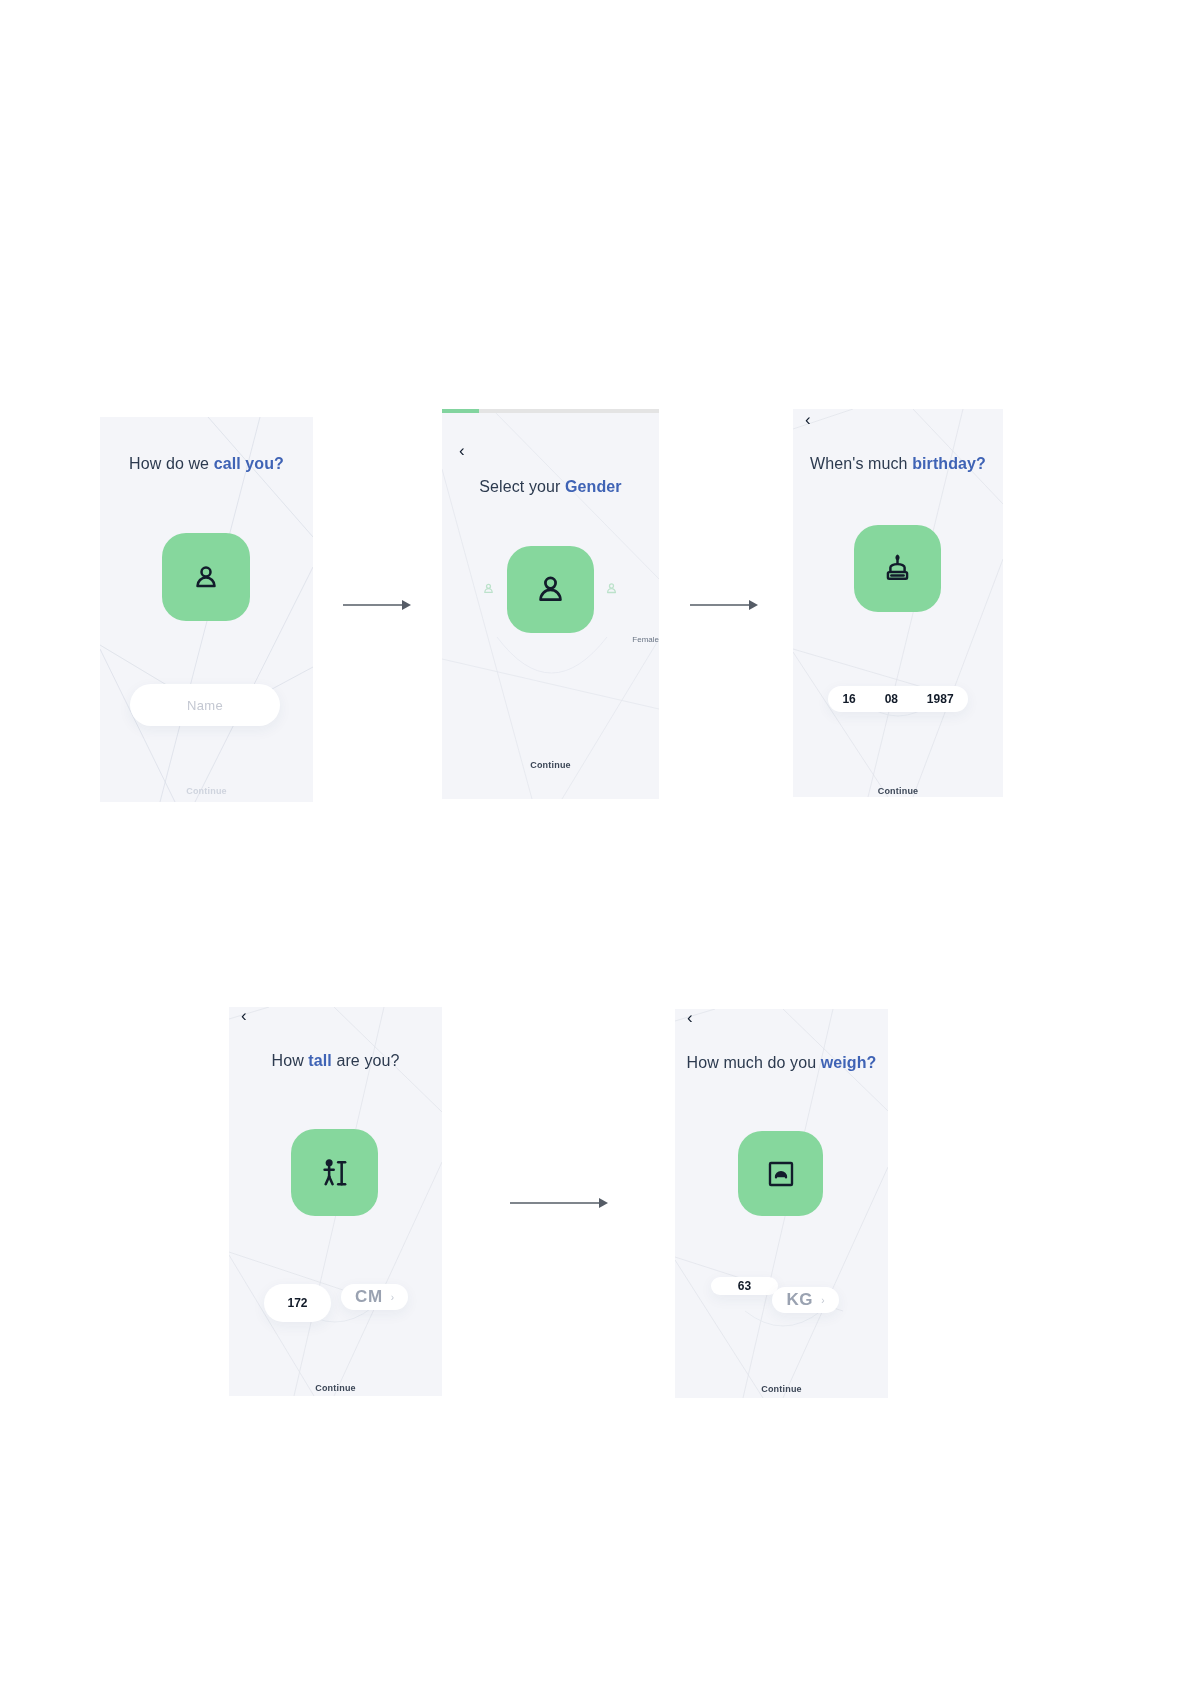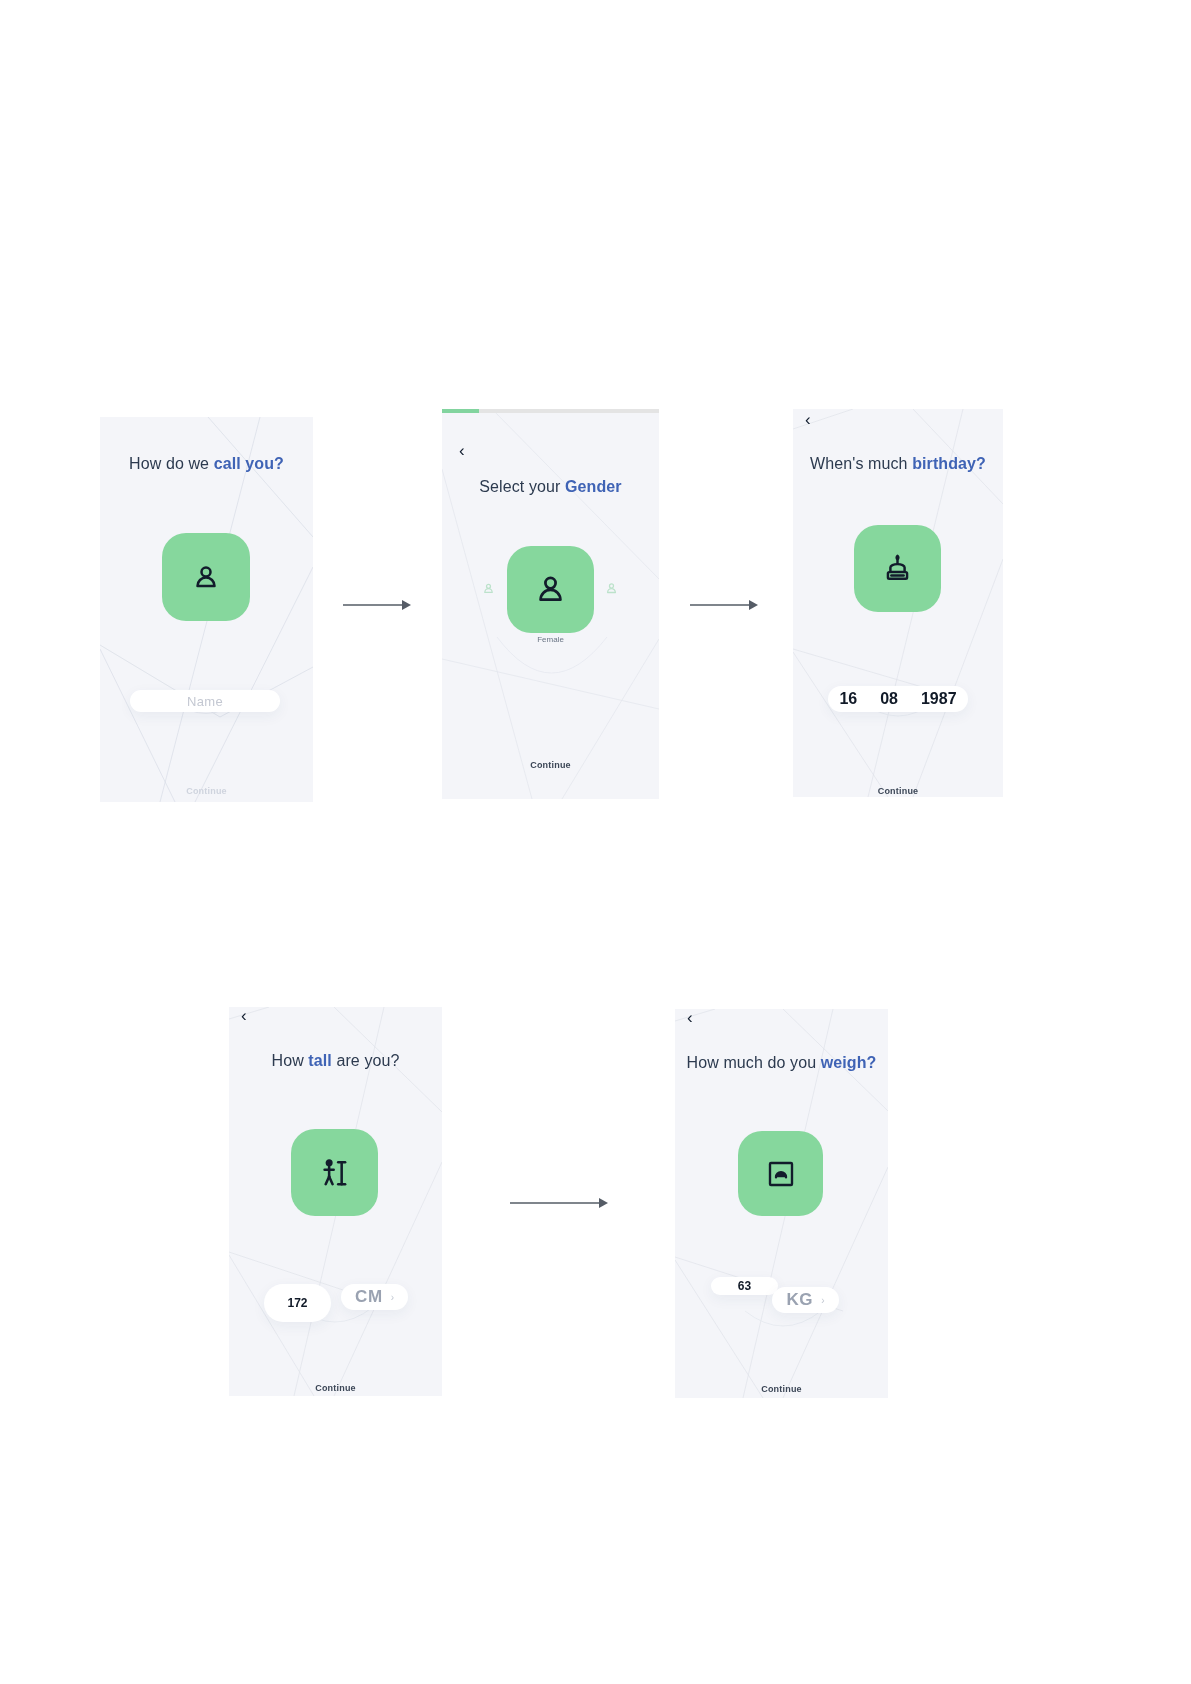--- a/index.html
+++ b/index.html
@@ -77,21 +77,21 @@
   }
   .pill .val {
     font-size: 12px; color: #111a28; font-weight: 700;
   }
   .pill .unit {
     font-size: 17px; color: #9aa2b1; font-weight: 700; letter-spacing: .6px;
   }
   .pill .chev { font-size: 10px; color: #c2c8d2; margin-left: 8px; }
 
   .dateval {
-    font-size: 16px; color: #111a28; font-weight: 700;
+    font-size: 12px; color: #111a28; font-weight: 700;
     text-align: left;
   }
   .datepill {
     position: absolute;
     background: #ffffff;
     border-radius: 40px;
     display: flex; align-items: center; justify-content: space-around;
     box-shadow: 0 4px 14px rgba(40,60,100,.06);
   }
 
@@ -133,21 +133,21 @@
 
     <div class="tile" style="left:62px; top:116px; width:88px; height:88px;">
       <span>
         <svg width="30" height="30" viewBox="0 0 24 24" fill="none" stroke="#121c2b" stroke-width="2" stroke-linecap="round" stroke-linejoin="round">
           <circle cx="12" cy="8" r="3.6"></circle>
           <path d="M5.2 19.2a6.8 6.8 0 0 1 13.6 0z"></path>
         </svg>
       </span>
     </div>
 
-    <div class="pill" style="left:30px; top:273px; width:150px; height:22px;">
+    <div class="pill" style="left:30px; top:267px; width:150px; height:42px;">
       <span class="ph">Name</span>
     </div>
 
     <div class="continue faint" style="top:369px;">Continue</div>
   </div>
 
   <div class="arrow" style="left:343px; top:597px;">
     <svg width="70" height="16" viewBox="0 0 70 16">
       <line x1="0" y1="8" x2="60" y2="8" stroke="#555c66" stroke-width="1.6"></line>
       <path d="M59 3 L68 8 L59 13 Z" fill="#555c66"></path>
@@ -191,21 +191,21 @@
       </span>
     </div>
 
     <div class="ghost-icon" style="left:163px; top:172px;">
       <svg width="13" height="15" viewBox="0 0 24 24" fill="none" stroke="#8fd3a6" stroke-width="2.4" stroke-linecap="round" stroke-linejoin="round">
         <path d="M12 3.6a3.7 3.7 0 0 1 3.7 3.7c0 2-1.6 3.9-3.7 3.9s-3.7-1.9-3.7-3.9A3.7 3.7 0 0 1 12 3.6z"></path>
         <path d="M4.8 19.4a7.2 7.2 0 0 1 14.4 0z"></path>
       </svg>
     </div>
 
-    <div class="sub-label" style="top:226px;">Female</div>
+    <div class="sub-label" style="top:226px;text-align:right;">Female</div>
 
     <div class="continue" style="top:351px;">Continue</div>
   </div>
 
   <div class="arrow" style="left:690px; top:597px;">
     <svg width="70" height="16" viewBox="0 0 70 16">
       <line x1="0" y1="8" x2="60" y2="8" stroke="#555c66" stroke-width="1.6"></line>
       <path d="M59 3 L68 8 L59 13 Z" fill="#555c66"></path>
     </svg>
   </div>

